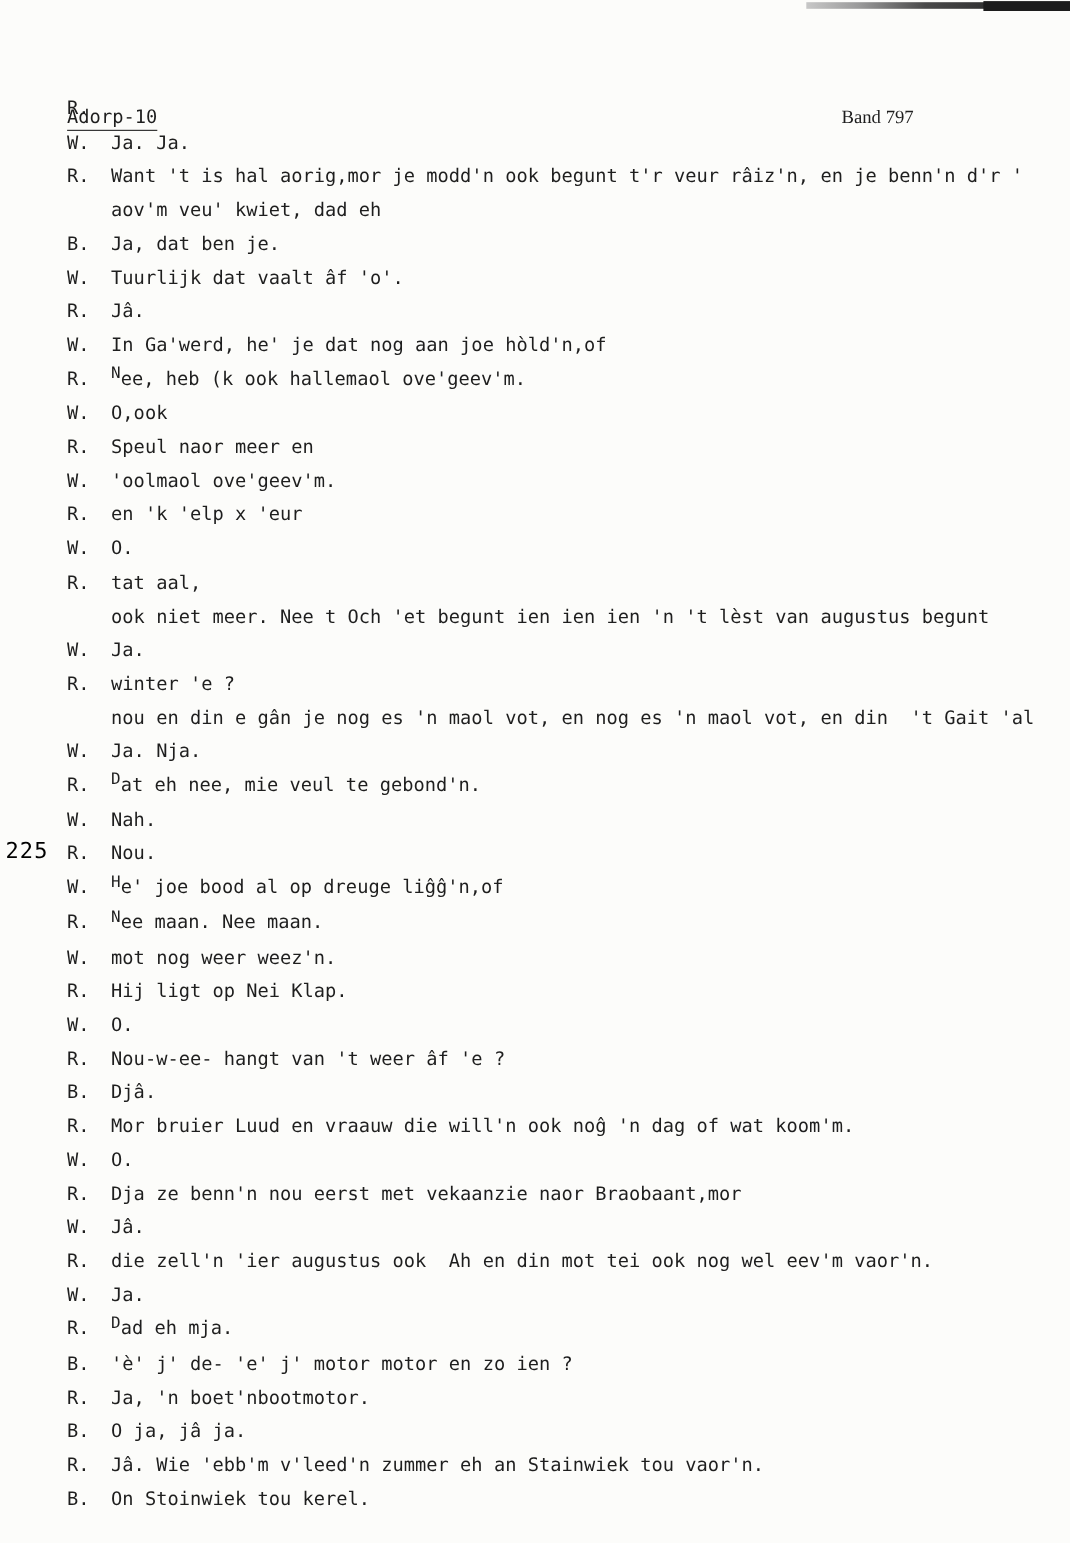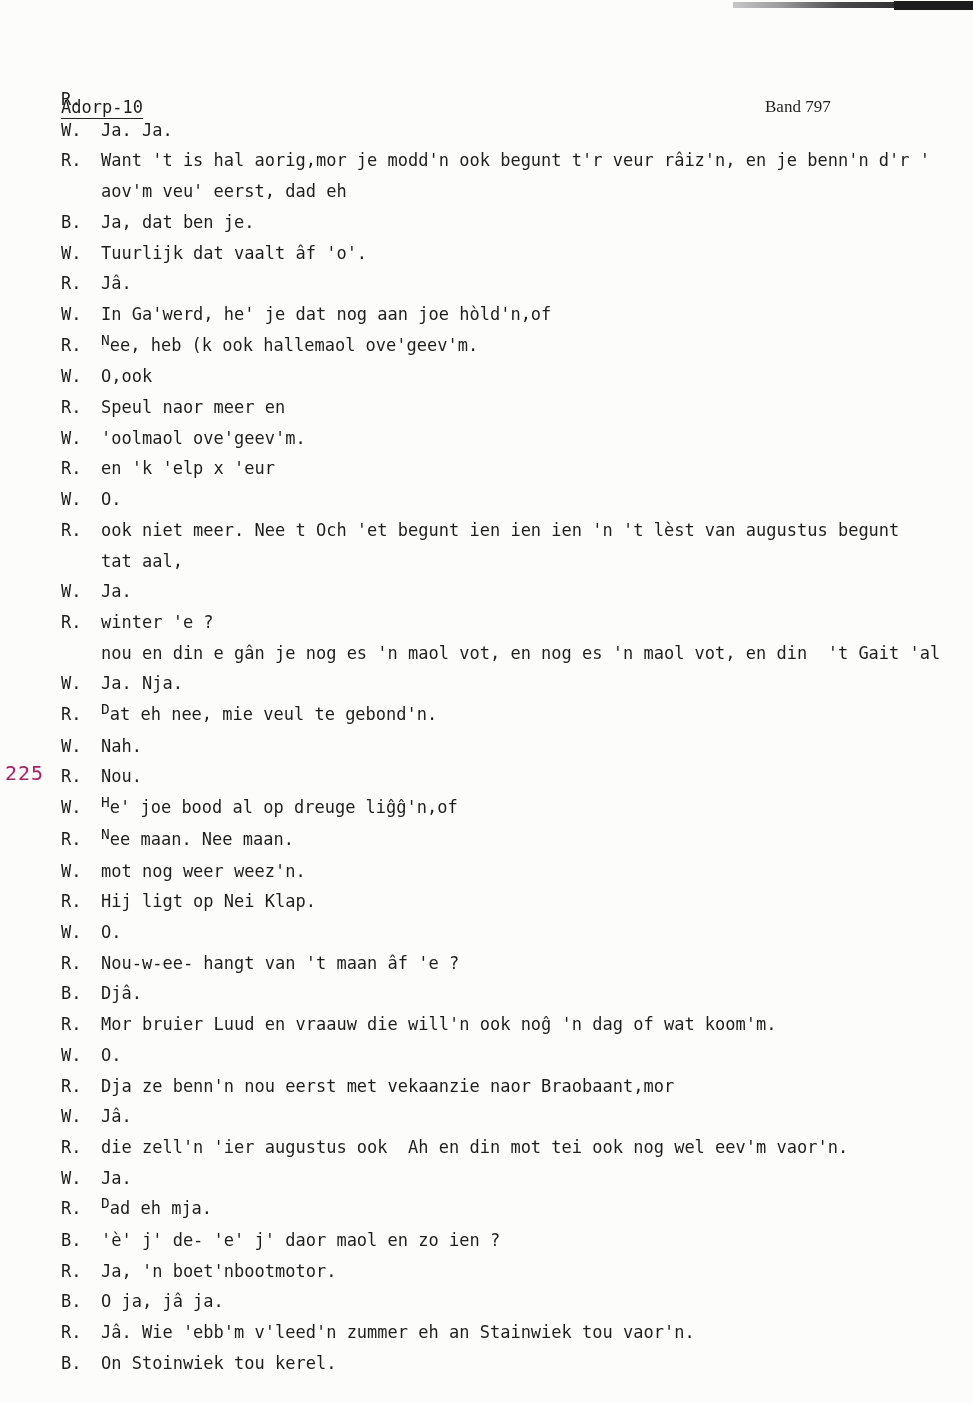--- a/index.html
+++ b/index.html
@@ -15,21 +15,21 @@
 
   .header{position:absolute;top:49px;left:61px;width:912px;font-size:17px;margin-top:48px;}
   .title{display:inline-block;border-bottom:1.6px solid #232323;padding-bottom:1px;white-space:pre;}
   .band{position:absolute;left:704px;top:0;white-space:pre;font-family:Liberation Serif, serif;}
 
   .dialogue{position:absolute;top:84px;left:61px;width:912px;}
   .entry{display:grid;grid-template-columns:40px 1fr;align-items:start;}
   .speaker,.line{font-size:17px;line-height:30.7px;white-space:pre;}
   .raised{position:relative;top:-6px;font-size:14.5px;}
 
-  .margin-note{position:absolute;left:5px;top:761px;font-size:20px;letter-spacing:1px;color:#be185d;}
+  .margin-note{position:absolute;left:5px;top:761px;font-size:20px;letter-spacing:1px;color:#000000;}
 </style>
 </head>
 <body>
 
 <div class="scanbar"></div>
 <div class="scanbar-thick"></div>
 
 <header class="header">
   <span class="title">Adorp-10</span>
   <span class="band">Band 797</span>
@@ -46,21 +46,21 @@
     <div class="entry">
       <span class="speaker">W.</span>
       <div>
         <div class="line">Ja. Ja.</div>
       </div>
     </div>
     <div class="entry">
       <span class="speaker">R.</span>
       <div>
         <div class="line">Want 't is hal aorig,mor je modd'n ook begunt t'r veur râiz'n, en je benn'n d'r '</div>
-        <div class="line">aov'm veu' eerst, dad eh</div>
+        <div class="line">aov'm veu' kwiet, dad eh</div>
       </div>
     </div>
     <div class="entry">
       <span class="speaker">B.</span>
       <div>
         <div class="line">Ja, dat ben je.</div>
       </div>
     </div>
     <div class="entry">
       <span class="speaker">W.</span>
@@ -112,22 +112,22 @@
     </div>
     <div class="entry">
       <span class="speaker">W.</span>
       <div>
         <div class="line">O.</div>
       </div>
     </div>
     <div class="entry">
       <span class="speaker">R.</span>
       <div>
+        <div class="line">tat aal,</div>
         <div class="line">ook niet meer. Nee t Och 'et begunt ien ien ien 'n 't lèst van augustus begunt</div>
-        <div class="line">tat aal,</div>
       </div>
     </div>
     <div class="entry">
       <span class="speaker">W.</span>
       <div>
         <div class="line">Ja.</div>
       </div>
     </div>
     <div class="entry">
       <span class="speaker">R.</span>
@@ -186,21 +186,21 @@
     </div>
     <div class="entry">
       <span class="speaker">W.</span>
       <div>
         <div class="line">O.</div>
       </div>
     </div>
     <div class="entry">
       <span class="speaker">R.</span>
       <div>
-        <div class="line">Nou-w-ee- hangt van 't maan âf 'e ?</div>
+        <div class="line">Nou-w-ee- hangt van 't weer âf 'e ?</div>
       </div>
     </div>
     <div class="entry">
       <span class="speaker">B.</span>
       <div>
         <div class="line">Djâ.</div>
       </div>
     </div>
     <div class="entry">
       <span class="speaker">R.</span>
@@ -240,21 +240,21 @@
     </div>
     <div class="entry">
       <span class="speaker">R.</span>
       <div>
         <div class="line"><span class="raised">D</span>ad eh mja.</div>
       </div>
     </div>
     <div class="entry">
       <span class="speaker">B.</span>
       <div>
-        <div class="line">'è' j' de- 'e' j' daor maol en zo ien ?</div>
+        <div class="line">'è' j' de- 'e' j' motor motor en zo ien ?</div>
       </div>
     </div>
     <div class="entry">
       <span class="speaker">R.</span>
       <div>
         <div class="line">Ja, 'n boet'nbootmotor.</div>
       </div>
     </div>
     <div class="entry">
       <span class="speaker">B.</span>

